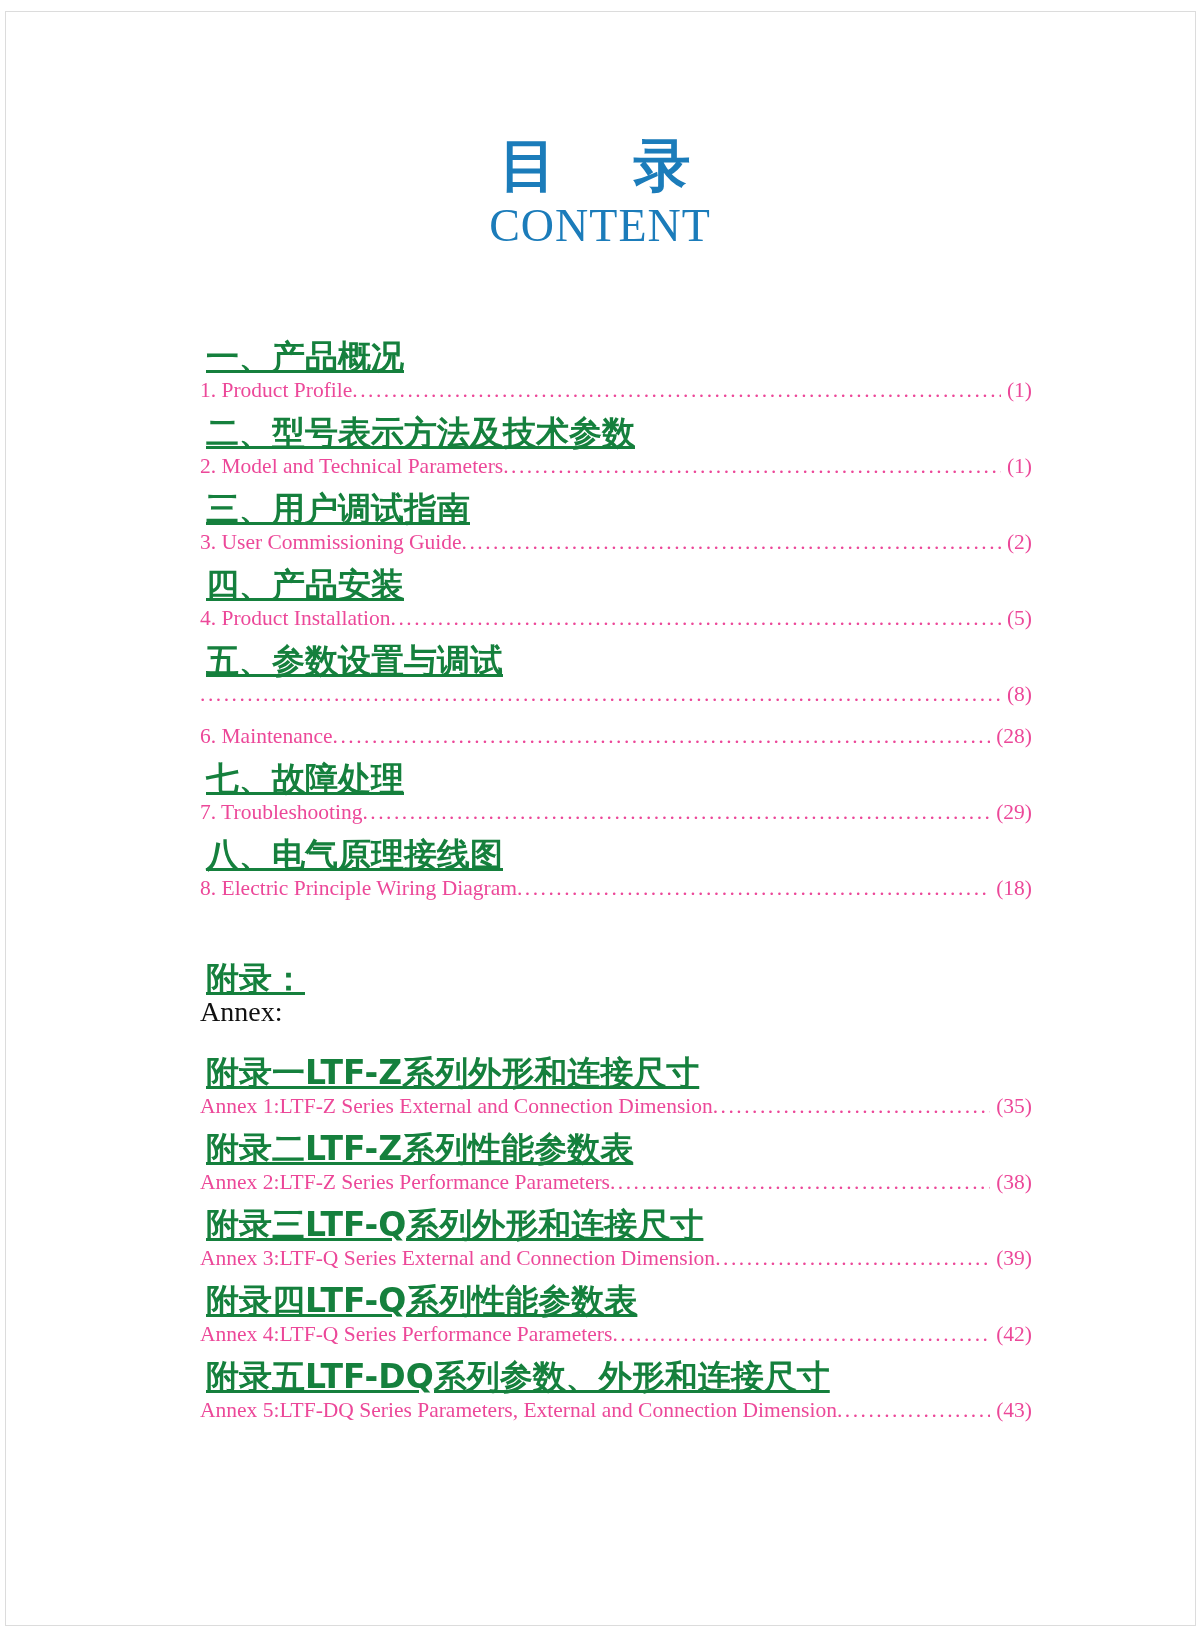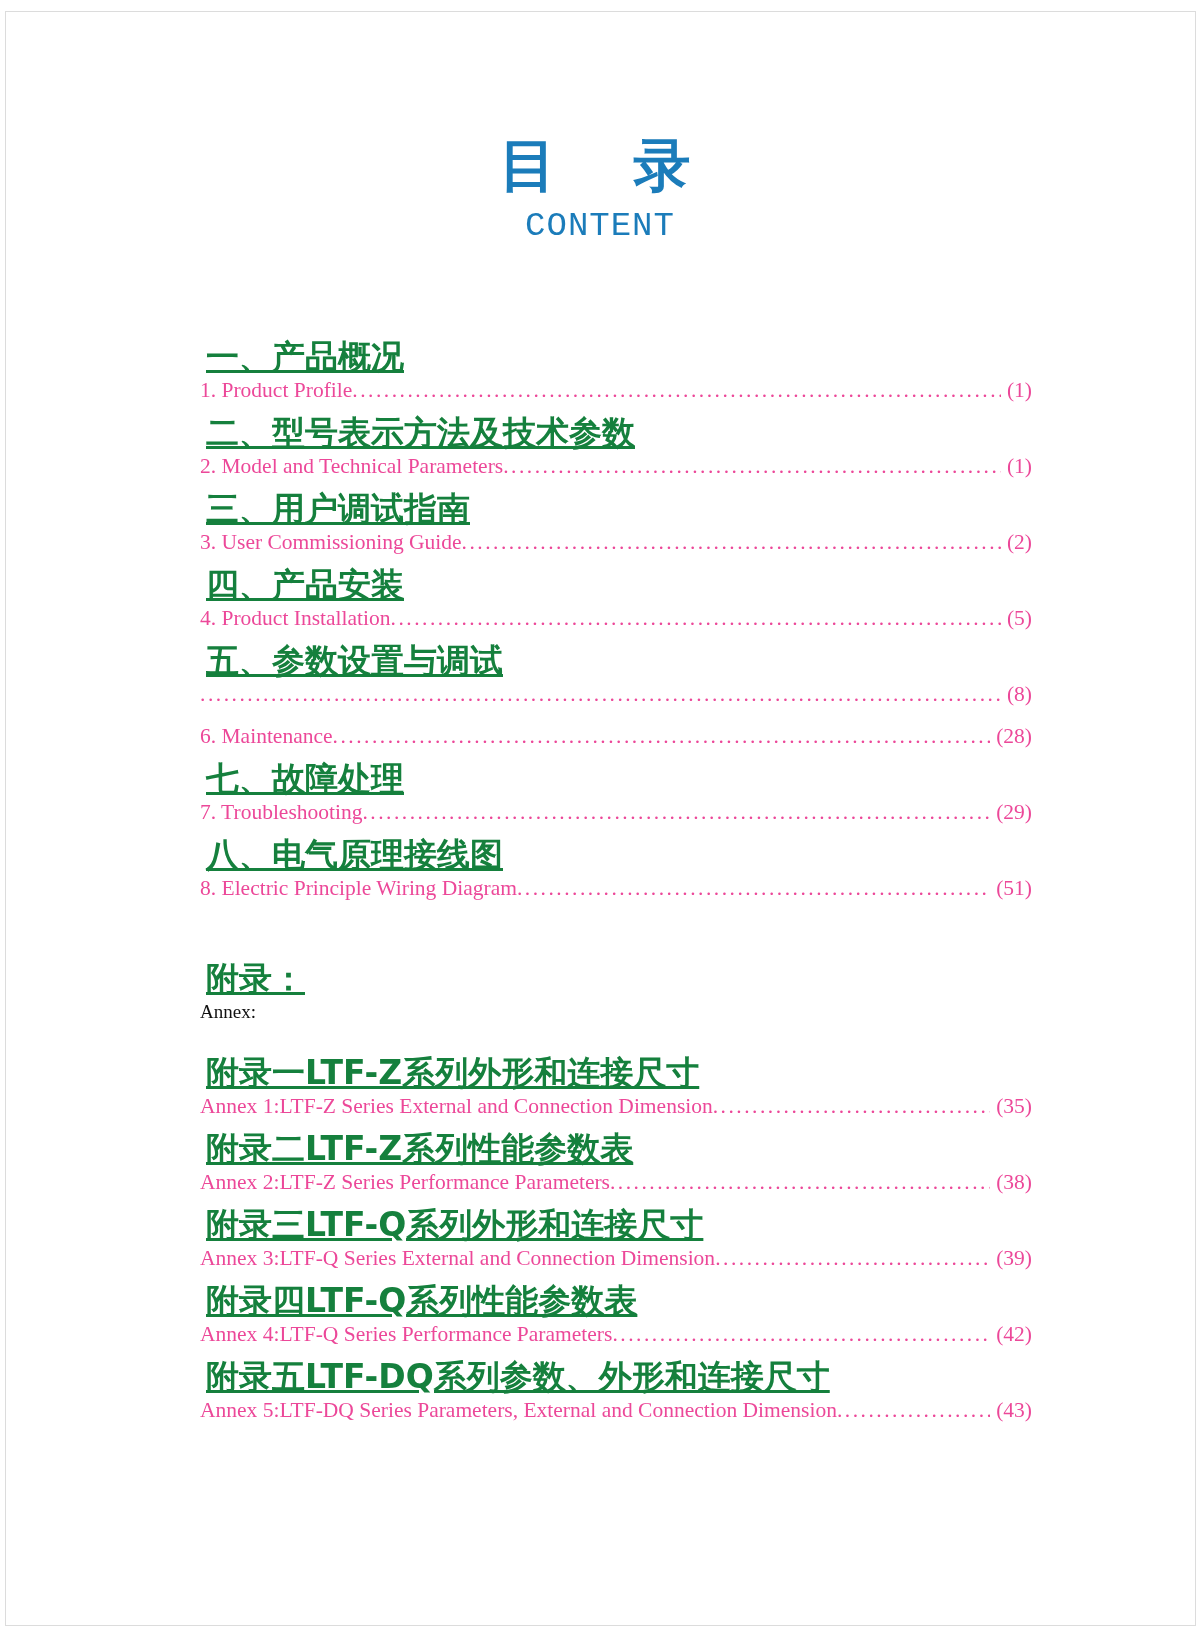--- a/index.html
+++ b/index.html
@@ -35,22 +35,22 @@
   .title-cn {
     font-family: "DejaVu Sans", sans-serif;
     font-size: 57px;
     font-weight: 700;
     letter-spacing: 10px;
     color: #1b7cba;
     line-height: 70px;
     margin: 0;
   }
   .title-en {
-    font-family: Liberation Mono, monospace;
-    font-size: 34px;
+    font-family: Liberation Serif, serif;
+    font-size: 46px;
     font-weight: 400;
     letter-spacing: 1px;
     color: #1b7cba;
     line-height: 52px;
     margin: 0;
   }
   .toc {
     position: absolute;
     left: 200px;
     top: 340px;
@@ -94,21 +94,21 @@
     flex: 0 0 auto;
     white-space: nowrap;
     padding-left: 6px;
   }
   .annex-label {
     margin-top: 58px;
     margin-bottom: 28px;
   }
   .annex-label .en-plain {
     font-family: "Liberation Serif", serif;
-    font-size: 19px;
+    font-size: 28px;
     line-height: 32px;
     color: #111111;
   }
 </style>
 </head>
 <body>
 
 <div class="scan-edge"></div>
 
 <header class="doc-header">
@@ -177,21 +177,21 @@
       <span class="leader"></span>
       <span class="page-num">(29)</span>
     </div>
   </section>
 
   <section class="entry">
     <div class="cn-heading">八、电气原理接线图</div>
     <div class="en-row">
       <span class="en-title">8. Electric Principle Wiring Diagram</span>
       <span class="leader"></span>
-      <span class="page-num">(51)</span>
+      <span class="page-num">(18)</span>
     </div>
   </section>
 
   <div class="annex-label">
     <div class="cn-heading">附录：</div>
     <div class="en-plain">Annex:</div>
   </div>
 
   <section class="entry">
     <div class="cn-heading">附录一LTF-Z系列外形和连接尺寸</div>

